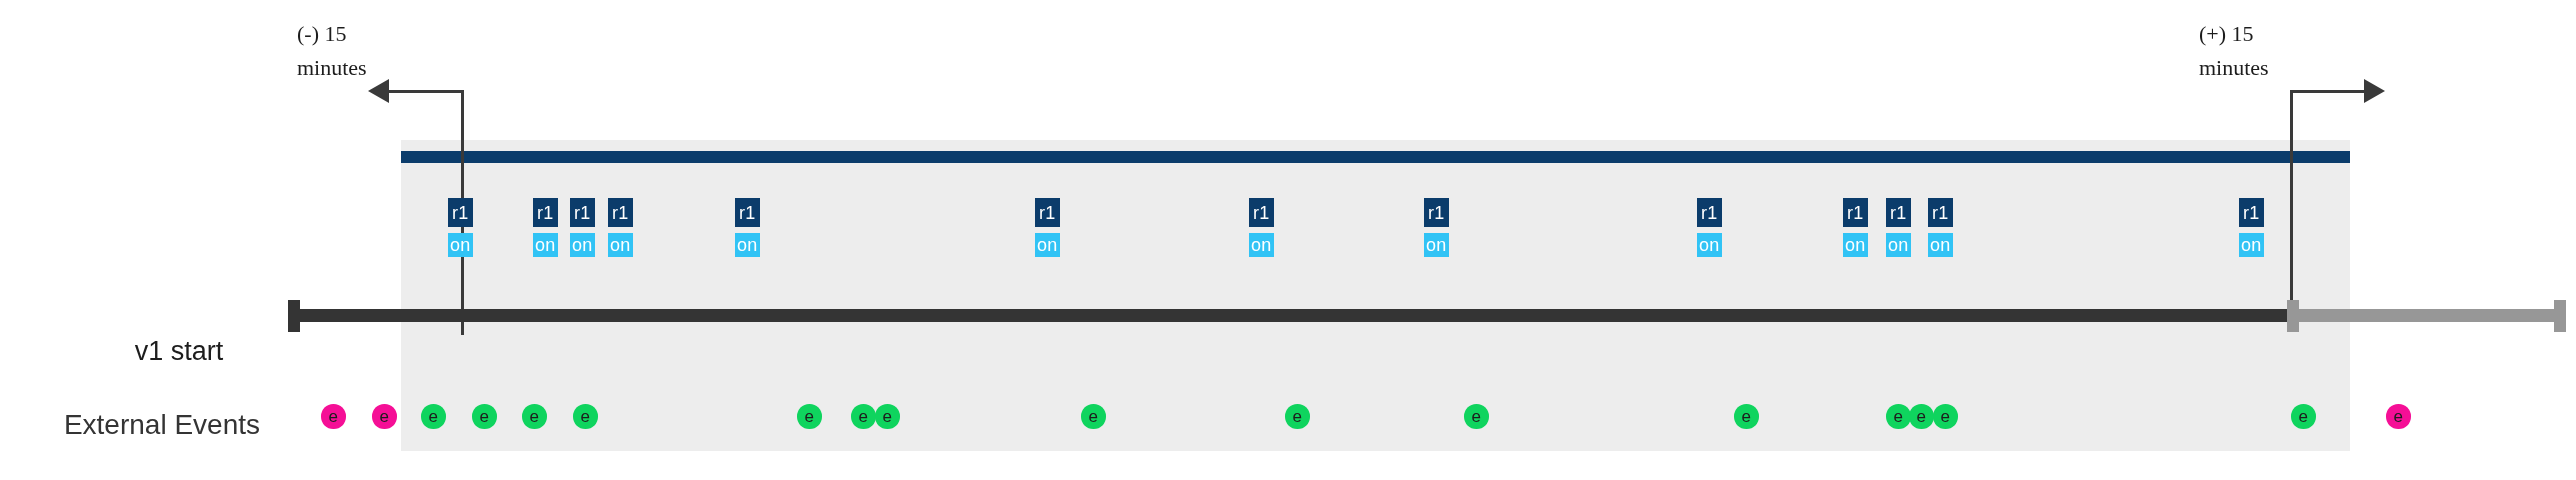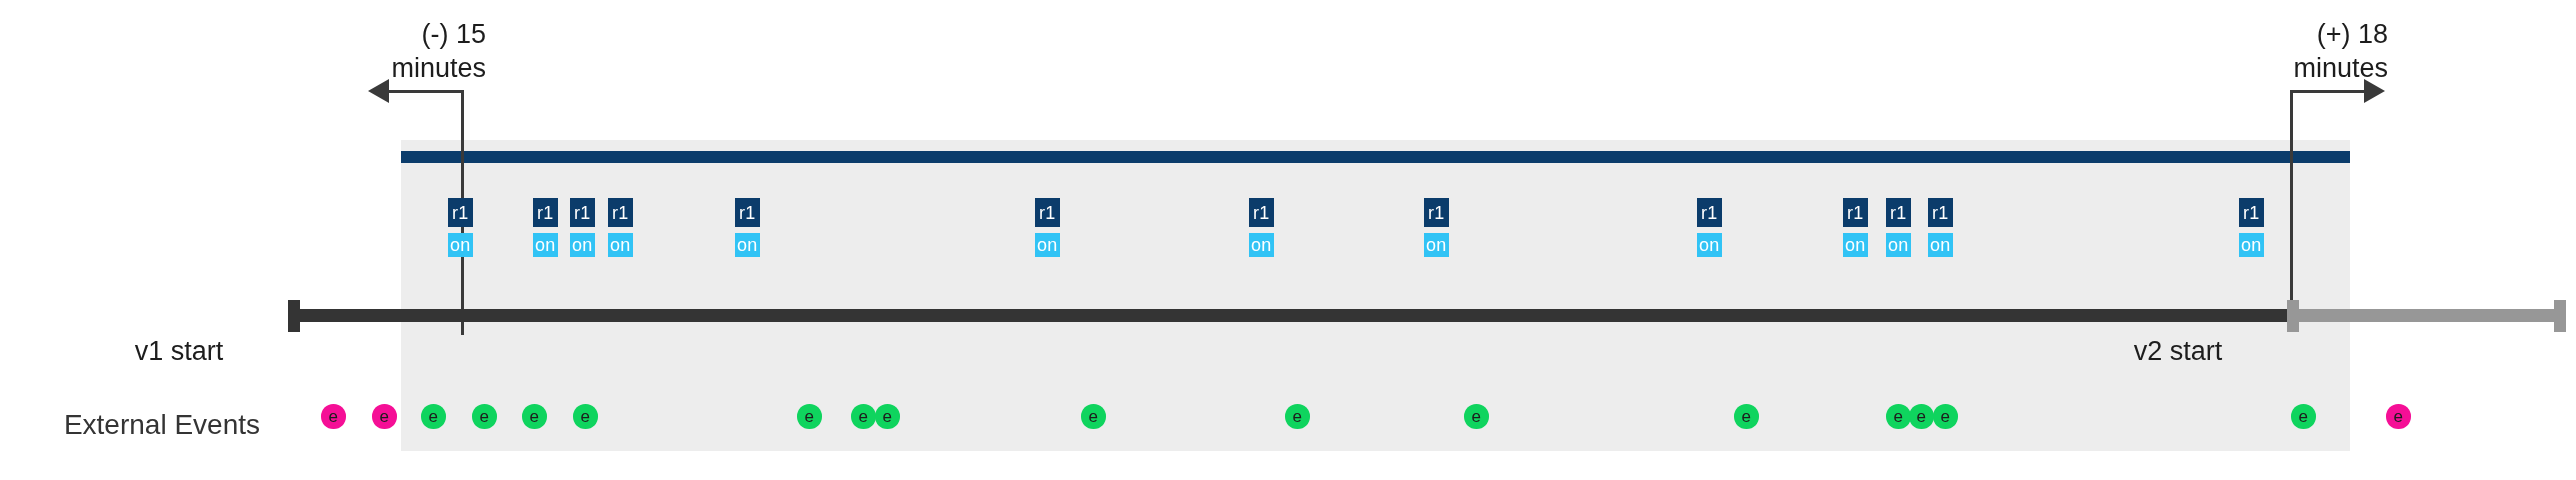--- a/index.html
+++ b/index.html
@@ -39,25 +39,26 @@
     font-size: 28px;
     line-height: 28px;
     white-space: nowrap;
     text-align: right;
   }
 
   
   .callout {
     position: absolute;
     width: 189px;
-    text-align: right;
+    text-align: left;
     color: #1d1d1d;
-    font-size: 27px;
+    font-size: 22px;
     line-height: 34px;
     white-space: pre-line;
+    font-family: Liberation Serif, serif;
   }
 
   
   .marker-line {
     position: absolute;
     width: 2.8px;
     background: #3a3a3a;
   }
 
   
@@ -150,21 +151,21 @@
   <div class="version-bar" id="version-bar" style="left: 401px; top: 151px; width: 1949px; height: 12.3px;"></div>
 
   <div class="row-label" id="external-row-label" style="left: 23px; top: 411px; width: 237px;">External Events</div>
 
   <div class="callout" id="start-callout-text" style="left: 297px; top: 17px;">(-) 15
 minutes</div>
   <div class="marker-line" id="start-marker-line" style="left: 461px; top: 90px; height: 245px;"></div>
   <div class="arrow-stem" id="start-arrow-stem" style="left: 388px; top: 90px; width: 74px;"></div>
   <div class="arrow-head left" id="start-arrow-head" style="left: 368px; top: 79px;"></div>
 
-  <div class="callout" id="end-callout-text" style="left: 2199px; top: 17px;">(+) 18
+  <div class="callout" id="end-callout-text" style="left: 2199px; top: 17px;">(+) 15
 minutes</div>
   <div class="marker-line" id="end-marker-line" style="left: 2290px; top: 90px; height: 226px;"></div>
   <div class="arrow-stem" id="end-arrow-stem" style="left: 2290px; top: 90px; width: 74px;"></div>
   <div class="arrow-head right" id="end-arrow-head" style="left: 2364px; top: 79px;"></div>
 
   <div id="impression-layer">
       <div class="chip req" style="left: 448px; top: 198px;">r1</div>
       <div class="chip sig" style="left: 448px; top: 233px;">on</div>
       <div class="chip req" style="left: 533px; top: 198px;">r1</div>
       <div class="chip sig" style="left: 533px; top: 233px;">on</div>
@@ -192,21 +193,20 @@
       <div class="chip sig" style="left: 2239px; top: 233px;">on</div>
     </div>
 
   <div class="rail v1" id="rail-v1" style="left: 288px; top: 309px; width: 2006px;"></div>
   <div class="rail-cap v1" id="rail-cap-v1" style="left: 288px; top: 300px;"></div>
   <div class="rail v2" id="rail-v2" style="left: 2293px; top: 309px; width: 273px;"></div>
   <div class="rail-cap v2" id="rail-cap-v2" style="left: 2287px; top: 300px;"></div>
   <div class="rail-cap v2" id="rail-cap-v2-end" style="left: 2554px; top: 300px;"></div>
 
   <div class="rail-tick" id="v1-tick-label" style="left: 66px; top: 338px;">v1 start</div>
-  <div class="rail-tick" id="v2-tick-label" style="left: 2065px; top: 338px;">v2 start</div>
 
   <div id="external-layer">
       <div class="evt outside" style="left: 321px; top: 404px;">e</div>
       <div class="evt outside" style="left: 372px; top: 404px;">e</div>
       <div class="evt inside" style="left: 421px; top: 404px;">e</div>
       <div class="evt inside" style="left: 472px; top: 404px;">e</div>
       <div class="evt inside" style="left: 522px; top: 404px;">e</div>
       <div class="evt inside" style="left: 573px; top: 404px;">e</div>
       <div class="evt inside" style="left: 797px; top: 404px;">e</div>
       <div class="evt inside" style="left: 851px; top: 404px;">e</div>

